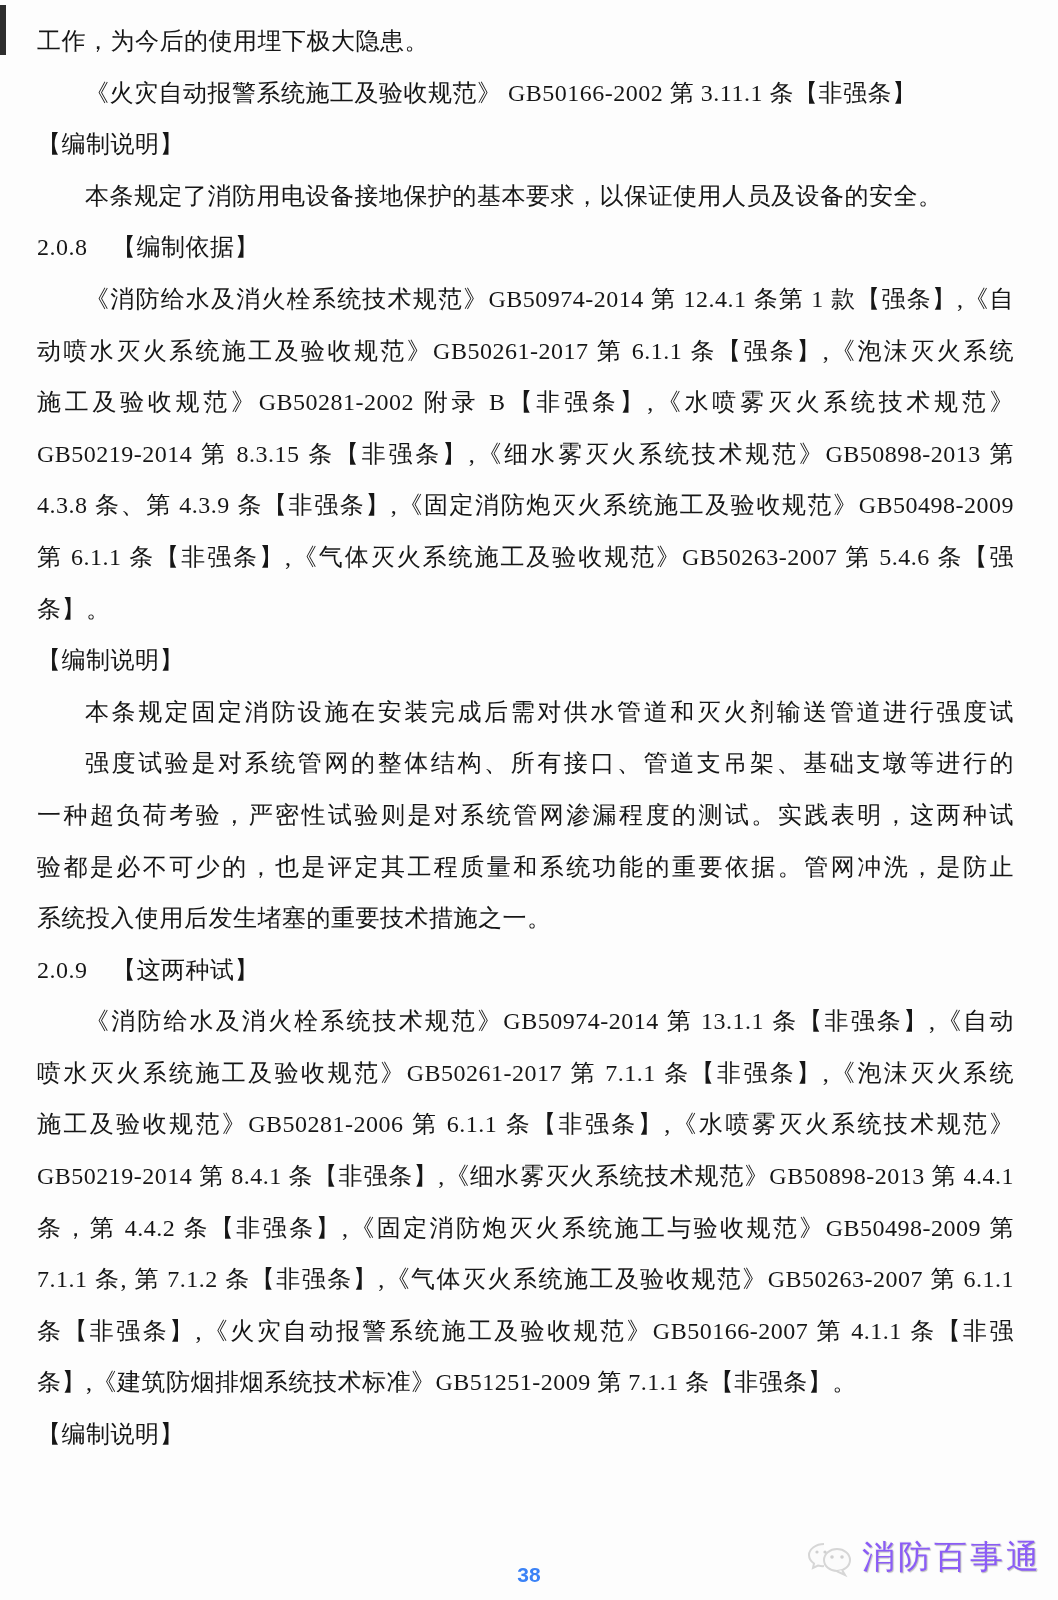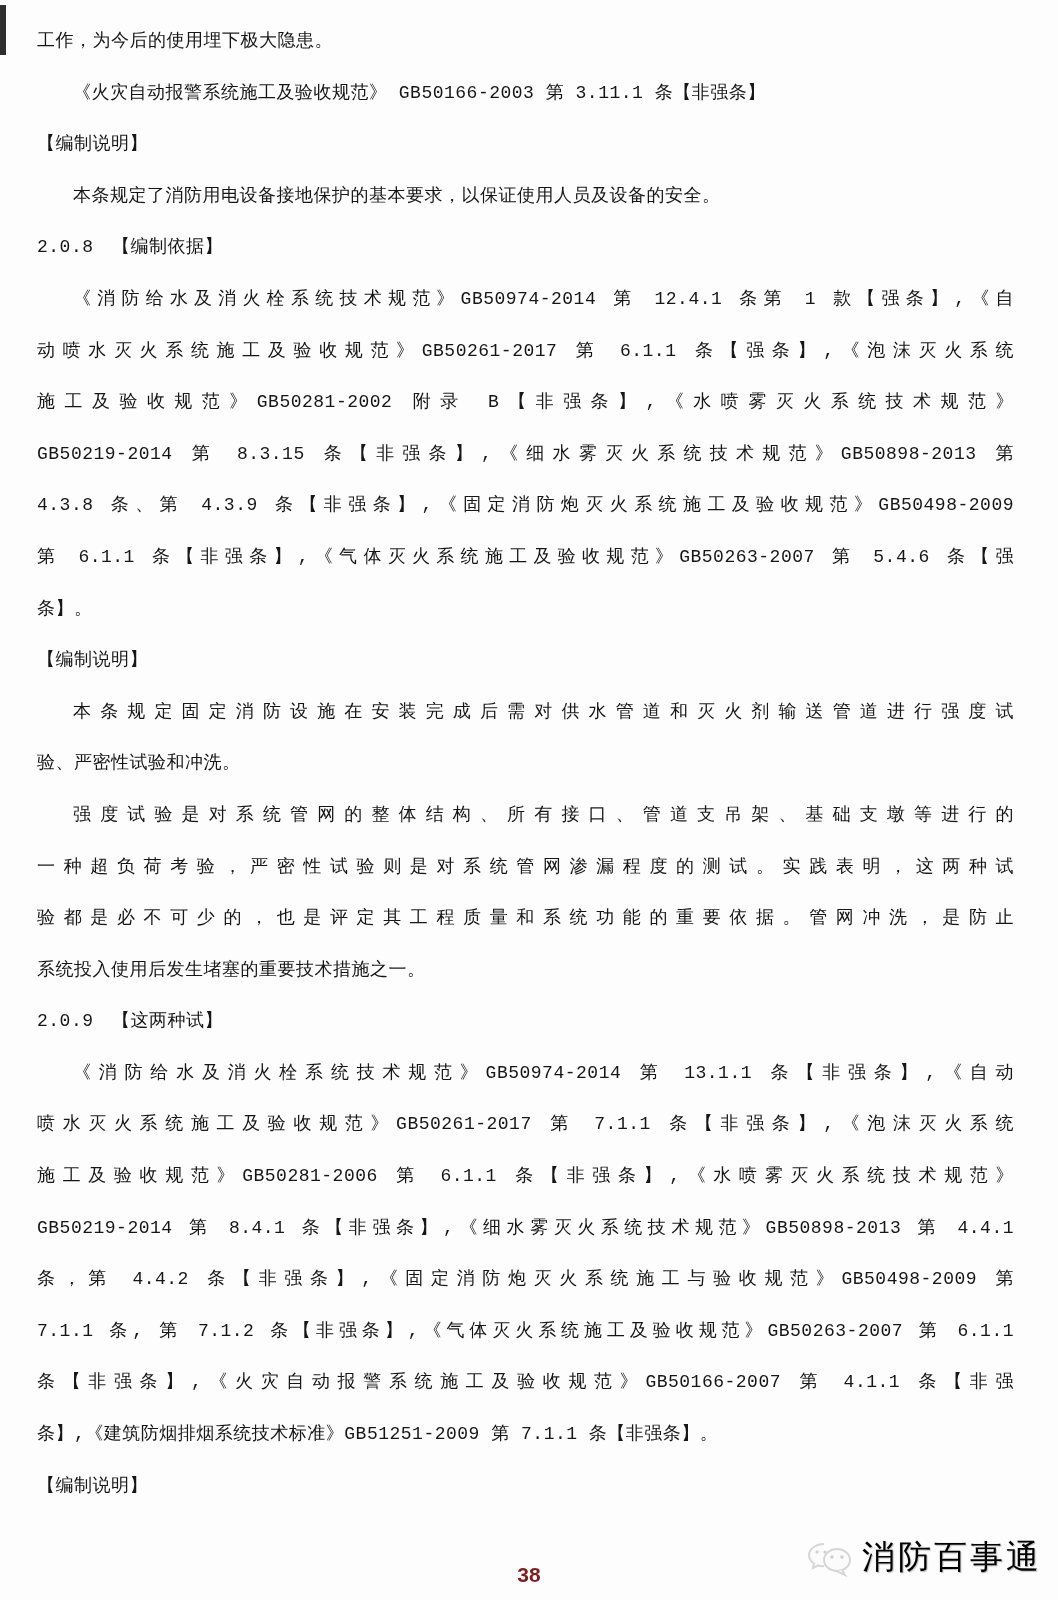--- a/index.html
+++ b/index.html
@@ -22,24 +22,23 @@
     top: 5px;
     width: 6px;
     height: 50px;
     background: #2e2e2e;
   }
   .content {
     position: absolute;
     left: 37px;
     top: 16px;
     width: 977px;
-    font-size: 18px;
+    font-size: 24px;
     line-height: 51.6px;
     letter-spacing: 0.5px;
-    font-family: Liberation Mono, monospace;
   }
   .line {
     height: 51.6px;
     overflow: hidden;
   }
   .line.justify {
     text-align: justify;
     text-align-last: justify;
   }
   .line.indent {
@@ -47,65 +46,64 @@
   }
   .page-number {
     position: absolute;
     bottom: 13px;
     left: 0;
     width: 100%;
     text-align: center;
     font-family: "Liberation Sans", sans-serif;
     font-weight: bold;
     font-size: 21px;
-    color: #7f1d1d;
+    color: #3b82f6;
   }
   .watermark {
     position: absolute;
     right: 16px;
     bottom: 20px;
     display: flex;
     align-items: center;
     gap: 8px;
   }
   .wm-text {
     font-family: "Liberation Sans", sans-serif;
     font-size: 33px;
     letter-spacing: 3px;
-    color: #000000;
+    color: #8b5cf6;
     text-shadow: -1px -1px 0 #f5f5f5, 1px 1px 1px #bdbdbd;
   }
   .wm-icon {
     width: 50px;
     height: 44px;
   }
 </style>
 </head>
 <body>
 
 <div class="page">
 
   <div class="scan-artifact"></div>
 
   <div class="content">
       <div class="line">工作，为今后的使用埋下极大隐患。</div>
-      <div class="line indent">《火灾自动报警系统施工及验收规范》 GB50166-2003 第 3.11.1 条【非强条】</div>
+      <div class="line indent">《火灾自动报警系统施工及验收规范》 GB50166-2002 第 3.11.1 条【非强条】</div>
       <div class="line">【编制说明】</div>
       <div class="line indent">本条规定了消防用电设备接地保护的基本要求，以保证使用人员及设备的安全。</div>
       <div class="line">2.0.8　【编制依据】</div>
       <div class="line indent justify">《消防给水及消火栓系统技术规范》GB50974-2014 第 12.4.1 条第 1 款【强条】,《自</div>
       <div class="line justify">动喷水灭火系统施工及验收规范》GB50261-2017 第 6.1.1 条【强条】,《泡沫灭火系统</div>
       <div class="line justify">施工及验收规范》GB50281-2002 附录 B【非强条】,《水喷雾灭火系统技术规范》</div>
       <div class="line justify">GB50219-2014 第 8.3.15 条【非强条】,《细水雾灭火系统技术规范》GB50898-2013 第</div>
       <div class="line justify">4.3.8 条、第 4.3.9 条【非强条】,《固定消防炮灭火系统施工及验收规范》GB50498-2009</div>
       <div class="line justify">第 6.1.1 条【非强条】,《气体灭火系统施工及验收规范》GB50263-2007 第 5.4.6 条【强</div>
       <div class="line">条】。</div>
       <div class="line">【编制说明】</div>
       <div class="line indent justify">本条规定固定消防设施在安装完成后需对供水管道和灭火剂输送管道进行强度试</div>
-      <div class="line">验、严密性试验和冲洗。</div>
       <div class="line indent justify">强度试验是对系统管网的整体结构、所有接口、管道支吊架、基础支墩等进行的</div>
       <div class="line justify">一种超负荷考验，严密性试验则是对系统管网渗漏程度的测试。实践表明，这两种试</div>
       <div class="line justify">验都是必不可少的，也是评定其工程质量和系统功能的重要依据。管网冲洗，是防止</div>
       <div class="line">系统投入使用后发生堵塞的重要技术措施之一。</div>
       <div class="line">2.0.9　【这两种试】</div>
       <div class="line indent justify">《消防给水及消火栓系统技术规范》GB50974-2014 第 13.1.1 条【非强条】,《自动</div>
       <div class="line justify">喷水灭火系统施工及验收规范》GB50261-2017 第 7.1.1 条【非强条】,《泡沫灭火系统</div>
       <div class="line justify">施工及验收规范》GB50281-2006 第 6.1.1 条【非强条】,《水喷雾灭火系统技术规范》</div>
       <div class="line justify">GB50219-2014 第 8.4.1 条【非强条】,《细水雾灭火系统技术规范》GB50898-2013 第 4.4.1</div>
       <div class="line justify">条，第 4.4.2 条【非强条】,《固定消防炮灭火系统施工与验收规范》GB50498-2009 第</div>

